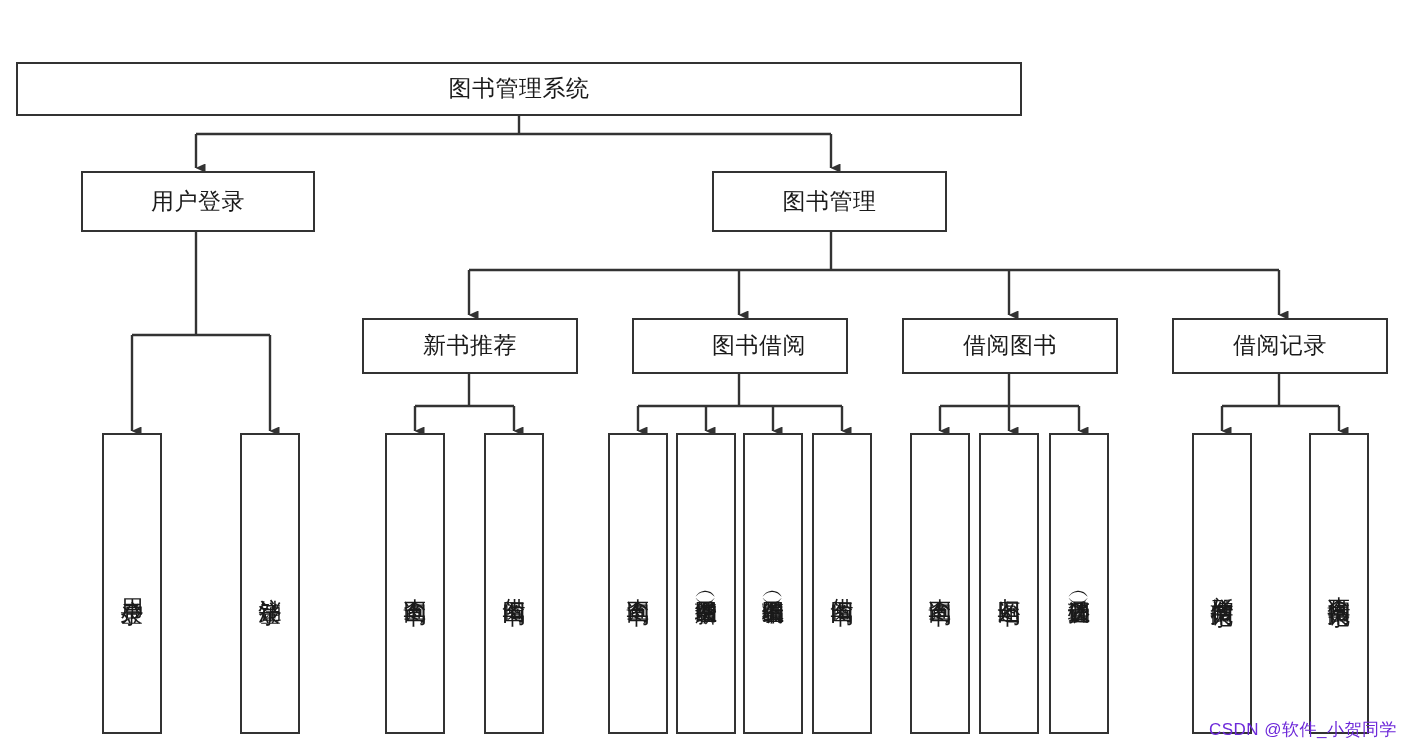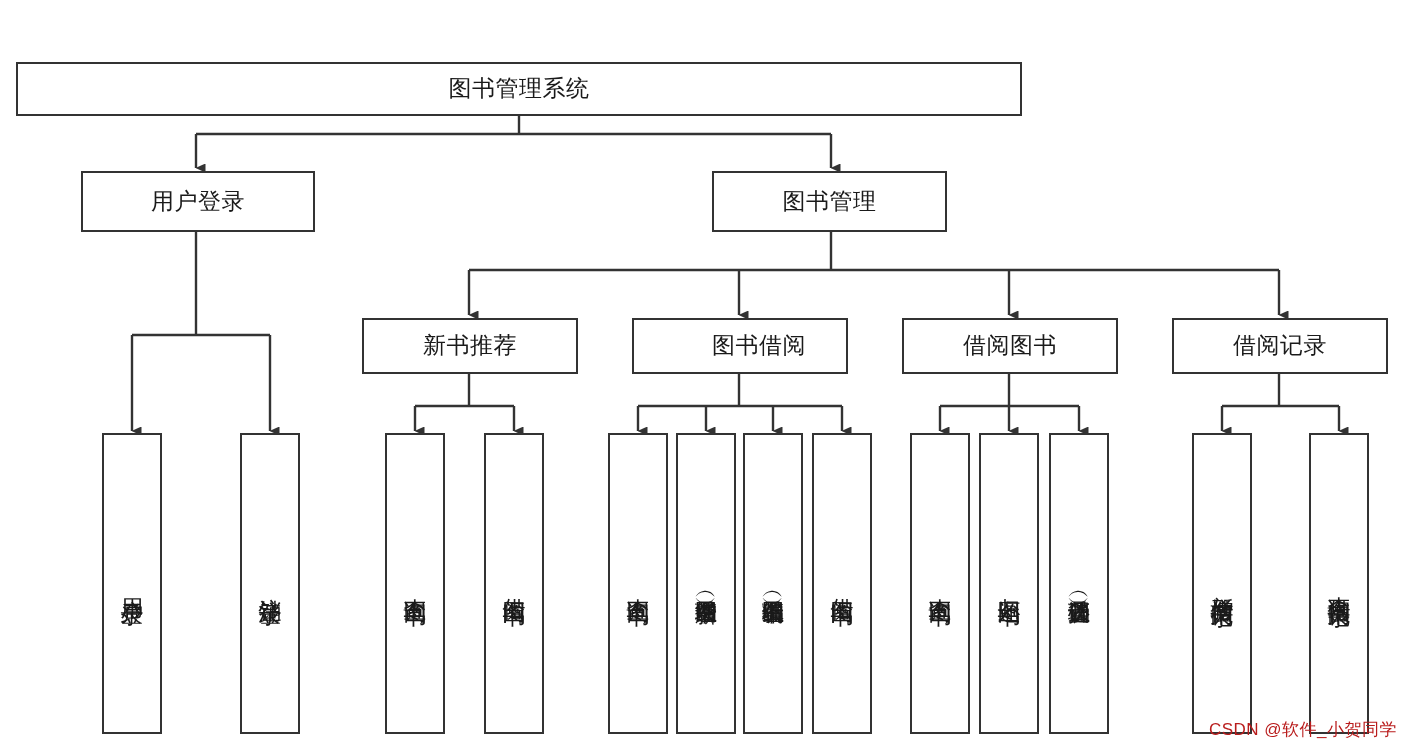--- a/index.html
+++ b/index.html
@@ -52,21 +52,21 @@
   }
   .node-v.tight {
     letter-spacing: 0px;
     font-size: 22px;
   }
   #watermark {
     position: absolute;
     right: 8px;
     bottom: 6px;
     font-size: 17px;
-    color: #b91c1c;
+    color: #6d28d9;
     white-space: nowrap;
     letter-spacing: 0.5px;
   }
 </style>
 </head>
 <body>
 
 <div id="diagram-root">
 
   <svg id="edge-layer" viewBox="0 0 1405 747" xmlns="http://www.w3.org/2000/svg">

